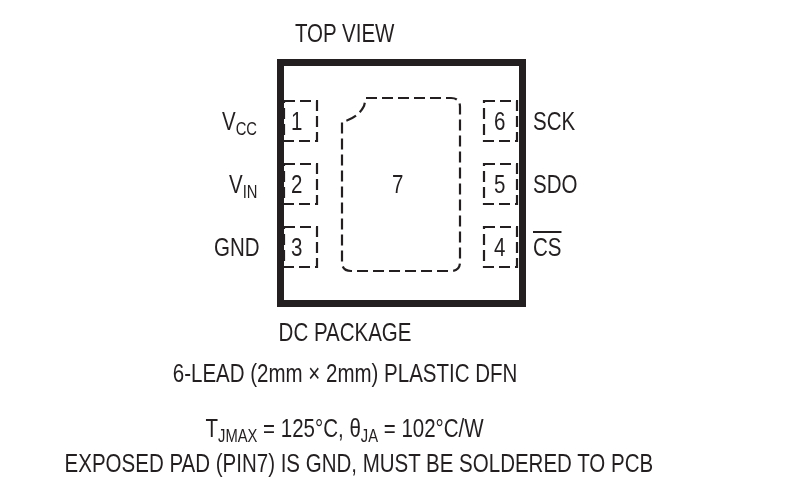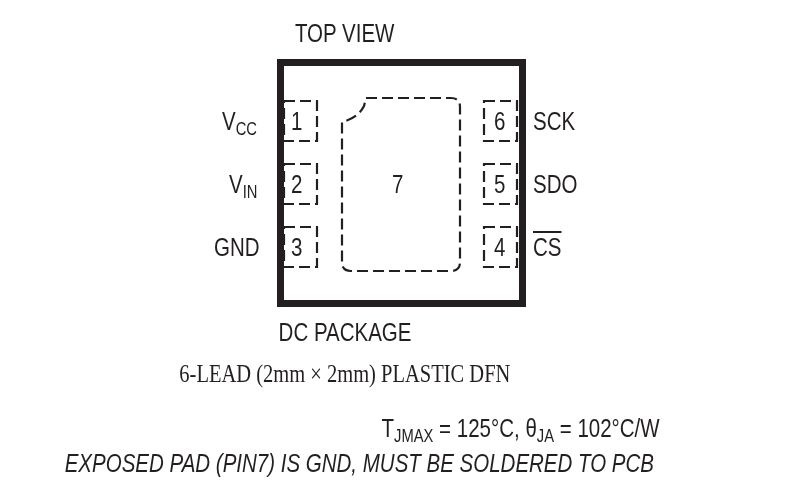--- a/index.html
+++ b/index.html
@@ -48,17 +48,17 @@
 
 <div class="t" style="left:222px; top:109px;"><span>V</span><sub>CC</sub></div>
 <div class="t" style="left:229px; top:172px;"><span>V</span><sub>IN</sub></div>
 <div class="t" style="left:214px; top:235px;"><span>GND</span></div>
 
 <div class="t" style="left:533px; top:109px;">SCK</div>
 <div class="t" style="left:533px; top:172px;">SDO</div>
 <div class="t overline" style="left:533px; top:235px;">CS</div>
 
 <div class="tc" style="top:320px;"><span class="in">DC PACKAGE</span></div>
-<div class="tc" style="top:361px;font-family:Liberation Serif, serif;"><span class="in">6-LEAD (2mm × 2mm) PLASTIC DFN</span></div>
-<div class="tc" style="top:416px;text-align:right;">
+<div class="tc" style="top:361px;"><span class="in">6-LEAD (2mm × 2mm) PLASTIC DFN</span></div>
+<div class="tc" style="top:416px;">
   <span class="in"><span>T</span><sub>JMAX</sub><span> = 125°C, </span><span>θ</span><sub>JA</sub><span> = 102°C/W</span></span>
 </div>
-<div class="tc" style="top:451px;font-style:italic;"><span class="in">EXPOSED PAD (PIN7) IS GND, MUST BE SOLDERED TO PCB</span></div>
+<div class="tc" style="top:451px;"><span class="in">EXPOSED PAD (PIN7) IS GND, MUST BE SOLDERED TO PCB</span></div>
 
 </body></html>

